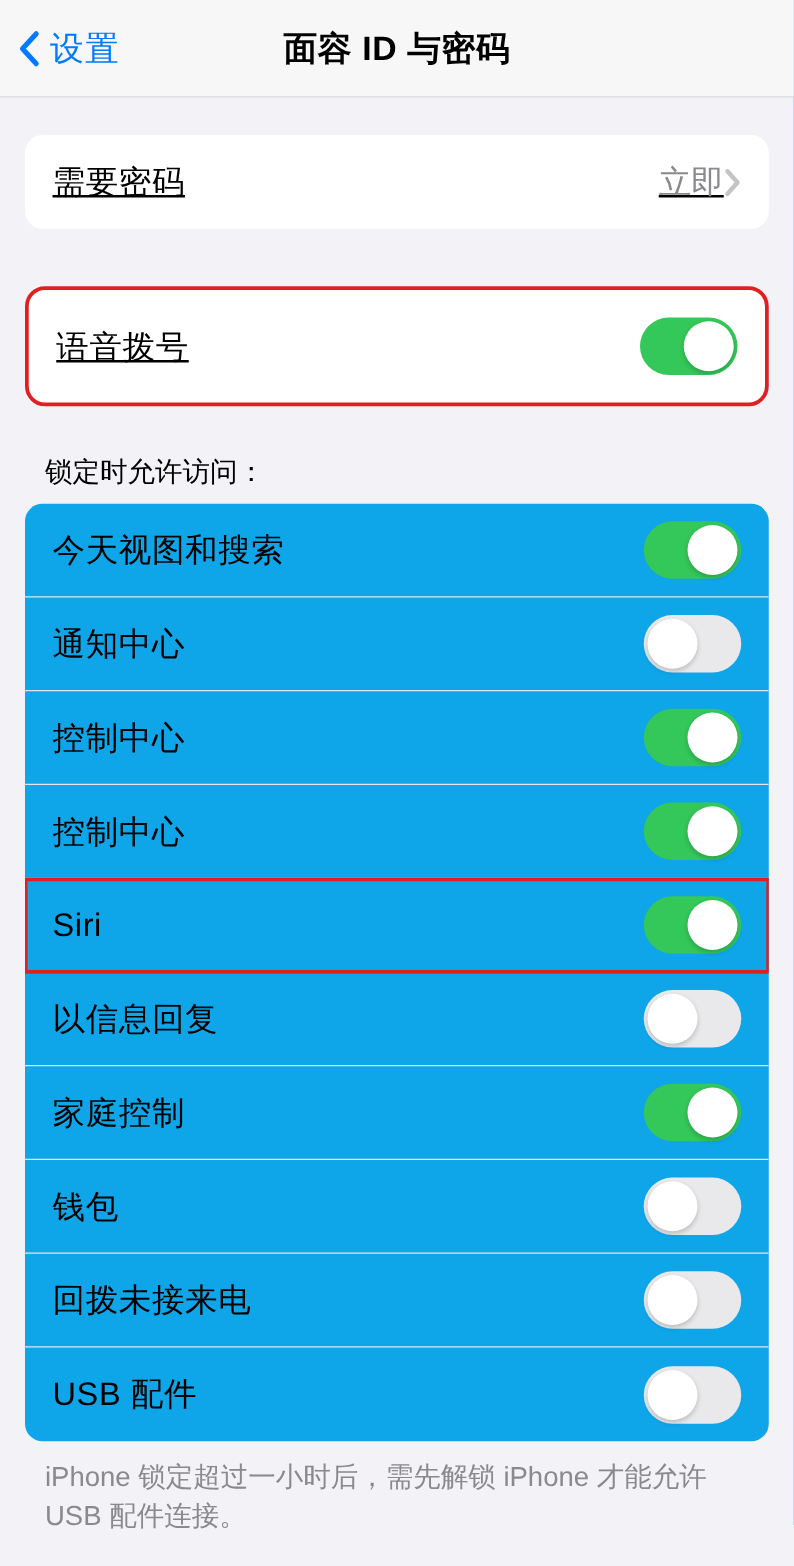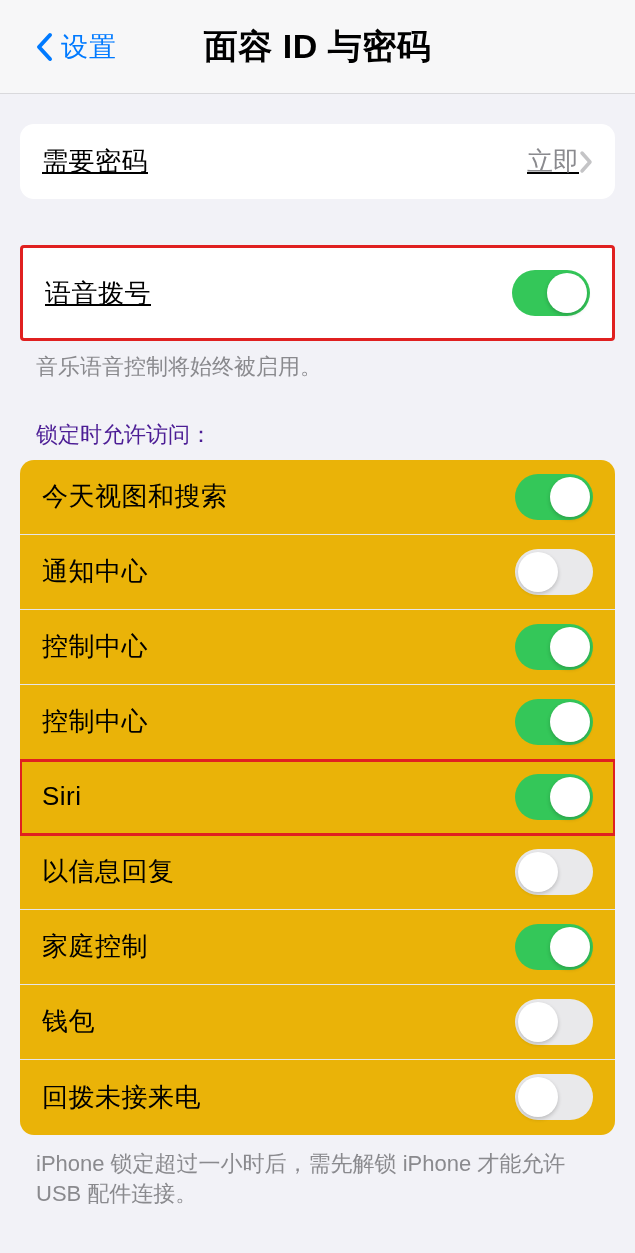--- a/index.html
+++ b/index.html
@@ -4,27 +4,26 @@
   <style>
     * { margin: 0; padding: 0; box-sizing: border-box; }
     body {
       width: 635px;
       height: 1253px;
       background: #f2f2f7;
       font-family: -apple-system, "PingFang SC", "Helvetica Neue", sans-serif;
       overflow: hidden;
     }
     .nav-bar {
-      height: 94px;
+      height: 78px;
       background: #f7f7f8;
       border-bottom: 1px solid #d9d9dc;
       display: flex;
       align-items: center;
       position: relative;
-      padding-left: 21px;
     }
     .back-button {
       display: flex;
       align-items: center;
       padding-left: 12px;
       cursor: pointer;
     }
     .back-chevron {
       width: 22px;
       height: 34px;
@@ -36,39 +35,39 @@
     .back-label {
       font-size: 27px;
       color: #007aff;
       margin-left: 6px;
       letter-spacing: 1px;
     }
     .nav-title {
       position: absolute;
       left: 0; right: 0;
       text-align: center;
-      font-size: 34px;
+      font-size: 27px;
       font-weight: 600;
       color: #000;
       letter-spacing: 0.5px;
       pointer-events: none;
     }
     .content {
       padding: 0;
     }
     .group {
       margin: 30px 20px 0 20px;
       background: #ffffff;
       border-radius: 14px;
       overflow: hidden;
       text-decoration: underline;
     }
     .group.highlighted {
       border: 3px solid #e02020;
-      border-radius: 4px;
+      border-radius: 16px;
     }
     .row {
       min-height: 75px;
       padding: 0 22px;
       display: flex;
       align-items: center;
       justify-content: space-between;
       border-bottom: 1px solid #e5e5e9;
     }
     .row:last-child { border-bottom: none; }
@@ -114,25 +113,25 @@
     .toggle.off .knob { left: 3px; }
     .footer-text {
       padding: 12px 36px 0 36px;
       font-size: 22px;
       color: #8a8a8e;
       line-height: 1.3;
     }
     .header-text {
       padding: 38px 36px 10px 36px;
       font-size: 22px;
-      color: #4c1d95;
+      color: #000000;
     }
     .group2 {
       margin: 0 20px 0 20px;
-      background: #eab308;
+      background: #0ea5e9;
       border-radius: 14px;
       overflow: hidden;
     }
   </style>
 </head>
 <body>
 
 <div class="nav-bar">
   <div class="back-button">
     <span class="back-chevron">
@@ -162,21 +161,20 @@
   </div>
 
   <div class="group highlighted" style="margin-top:46px;">
     <div class="row" style="min-height:90px;">
       <span class="row-label">语音拨号</span>
       <div class="toggle on">
         <div class="knob"></div>
       </div>
     </div>
   </div>
-  <div class="footer-text">音乐语音控制将始终被启用。</div>
 
   <div class="header-text">锁定时允许访问：</div>
 
   <div class="group2" id="lock-access-group">
       <div class="row">
         <span class="row-label">今天视图和搜索</span>
         <div class="toggle on">
           <div class="knob"></div>
         </div>
       </div>
@@ -221,17 +219,23 @@
         <div class="toggle off">
           <div class="knob"></div>
         </div>
       </div>
       <div class="row">
         <span class="row-label">回拨未接来电</span>
         <div class="toggle off">
           <div class="knob"></div>
         </div>
       </div>
+      <div class="row">
+        <span class="row-label">USB 配件</span>
+        <div class="toggle off">
+          <div class="knob"></div>
+        </div>
+      </div>
     </div>
 
   <div class="footer-text" style="padding-top:14px; line-height:1.4;">iPhone 锁定超过一小时后，需先解锁 iPhone 才能允许USB 配件连接。</div>
 
 </div>
 
 </body></html>

